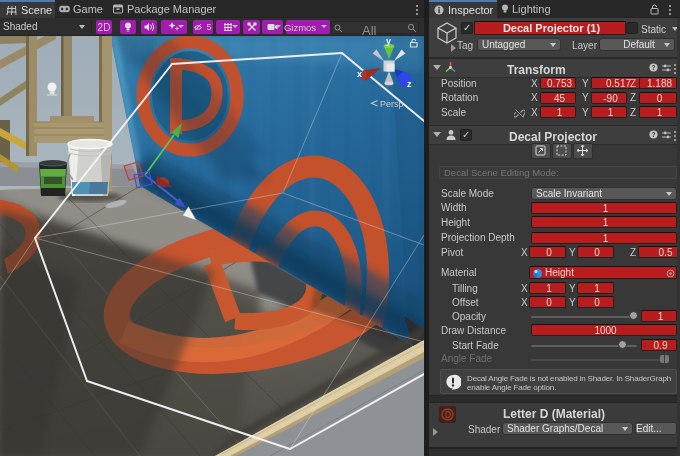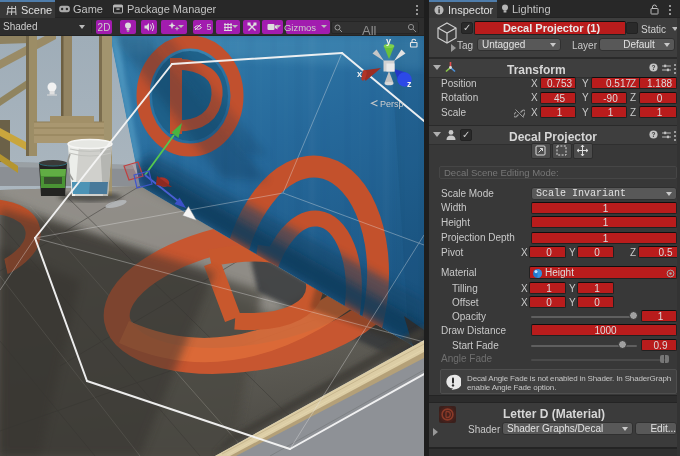--- a/index.html
+++ b/index.html
@@ -440,21 +440,21 @@
           <rect x="1" y="1" width="9" height="9"></rect>
         </g>
       </svg>
     <svg width="13" height="13" viewBox="0 0 13 13" style="position:absolute;left:147px;top:144px;">
         <g stroke="#ddd" fill="none">
           <path d="M6.5 1 V12 M1 6.5 H12 M6.5 1 L5 3 M6.5 1 L8 3 M6.5 12 L5 10 M6.5 12 L8 10 M1 6.5 L3 5 M1 6.5 L3 8 M12 6.5 L10 5 M12 6.5 L10 8"></path>
         </g>
       </svg>
     <div class="abs" style="left:10px;top:166px;width:238px;height:13px;background:#3a3a3a;border:1px solid #464646;border-radius:2px;color:#777;font-size:9.5px;line-height:11px;padding-left:4px;">Decal Scene Editing Mode:</div>
     <div class="lbl" style="left:12px;top:188px;">Scale Mode</div>
-    <div class="drop" style="left:102px;top:187px;width:146px;font-family:Liberation Mono, monospace;">Scale Invariant<span class="dar"></span></div>
+    <div class="drop" style="left:102px;top:187px;width:146px;">Scale Invariant<span class="dar"></span></div>
     <div class="lbl" style="left:12px;top:202px;">Width</div>
     <div class="fld" style="left:102px;top:202px;width:146px;">1</div>
     <div class="lbl" style="left:12px;top:217px;">Height</div>
     <div class="fld" style="left:102px;top:216px;width:146px;">1</div>
     <div class="lbl" style="left:12px;top:232px;">Projection Depth</div>
     <div class="fld" style="left:102px;top:232px;width:146px;">1</div>
     <div class="lbl" style="left:12px;top:246.5px;">Pivot</div>
     <div class="axlbl" style="left:92px;top:246.5px;">X</div>
     <div class="fld" style="left:100px;top:246px;width:37px;">0</div>
     <div class="axlbl" style="left:140px;top:246.5px;">Y</div>
@@ -559,18 +559,18 @@
     <div class="abs" style="left:10px;top:406px;width:17px;height:17px;border-radius:2px;background:#3a201c;overflow:hidden;">
       <svg width="17" height="17" viewBox="0 0 17 17">
           <circle cx="8.5" cy="8.5" r="8.5" fill="#45211c"></circle>
           <circle cx="8.5" cy="8.5" r="5.4" fill="none" stroke="#8a3a28" stroke-width="1.6"></circle>
           <path d="M7 5.5 v6 M7 5.5 h1.5 a2.8 3 0 0 1 0 6 h-1.5" fill="none" stroke="#8a3a28" stroke-width="1.3"></path>
         </svg></div>
     <div class="hdrtitle" style="left:43px;top:407px;">Letter D (Material)</div>
     <div class="fold closed" style="left:4px;top:428px;"></div>
     <div class="lbl" style="left:39px;top:424px;">Shader</div>
     <div class="drop" style="left:73px;top:422px;width:131px;">Shader Graphs/Decal<span class="dar"></span></div>
-    <div class="drop" style="left:206px;top:422px;width:42px;text-align:right;padding-left:0;">Edit...</div>
+    <div class="drop" style="left:206px;top:422px;width:42px;text-align:left;padding-left:0;">Edit...</div>
     <div class="abs" style="left:0;top:447px;width:251px;height:2px;background:#242424;"></div>
     <div class="abs" style="left:0;top:449px;width:251px;height:7px;background:#303030;"></div>
     <div class="abs" style="left:248px;top:18px;width:3px;height:438px;background:#333333;"></div>
   </div>
 </div>
 
 </body></html>

